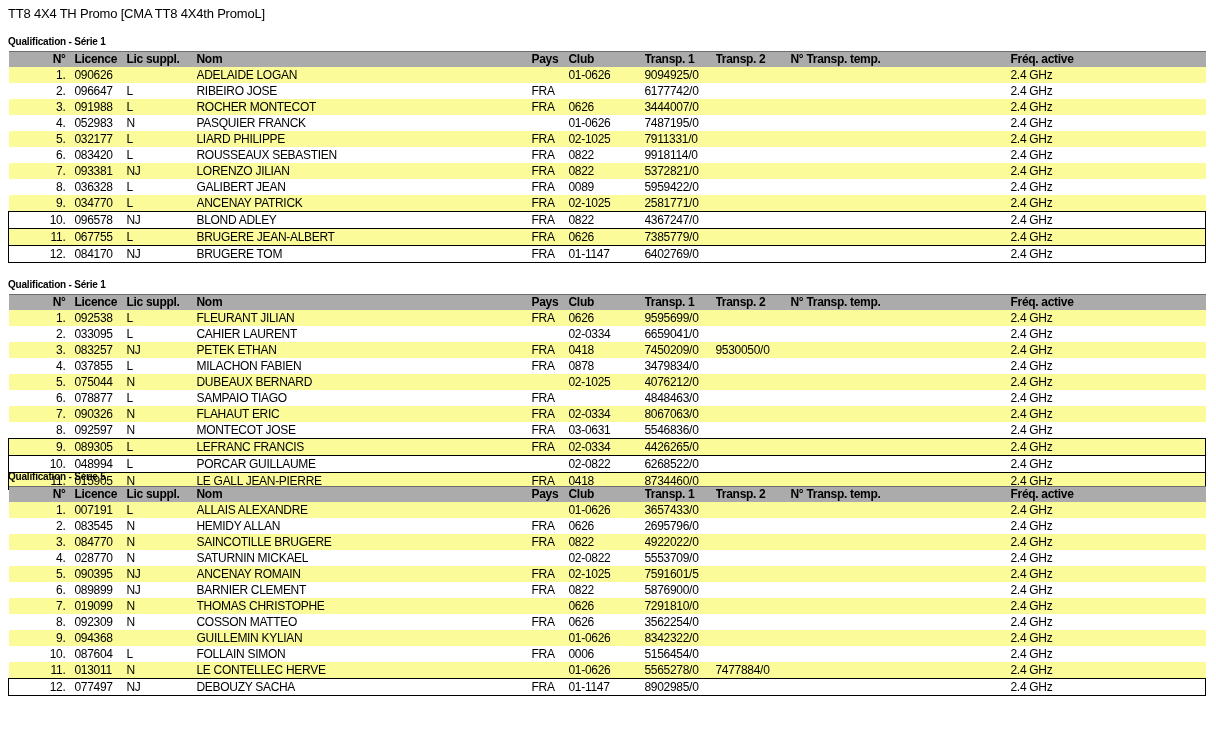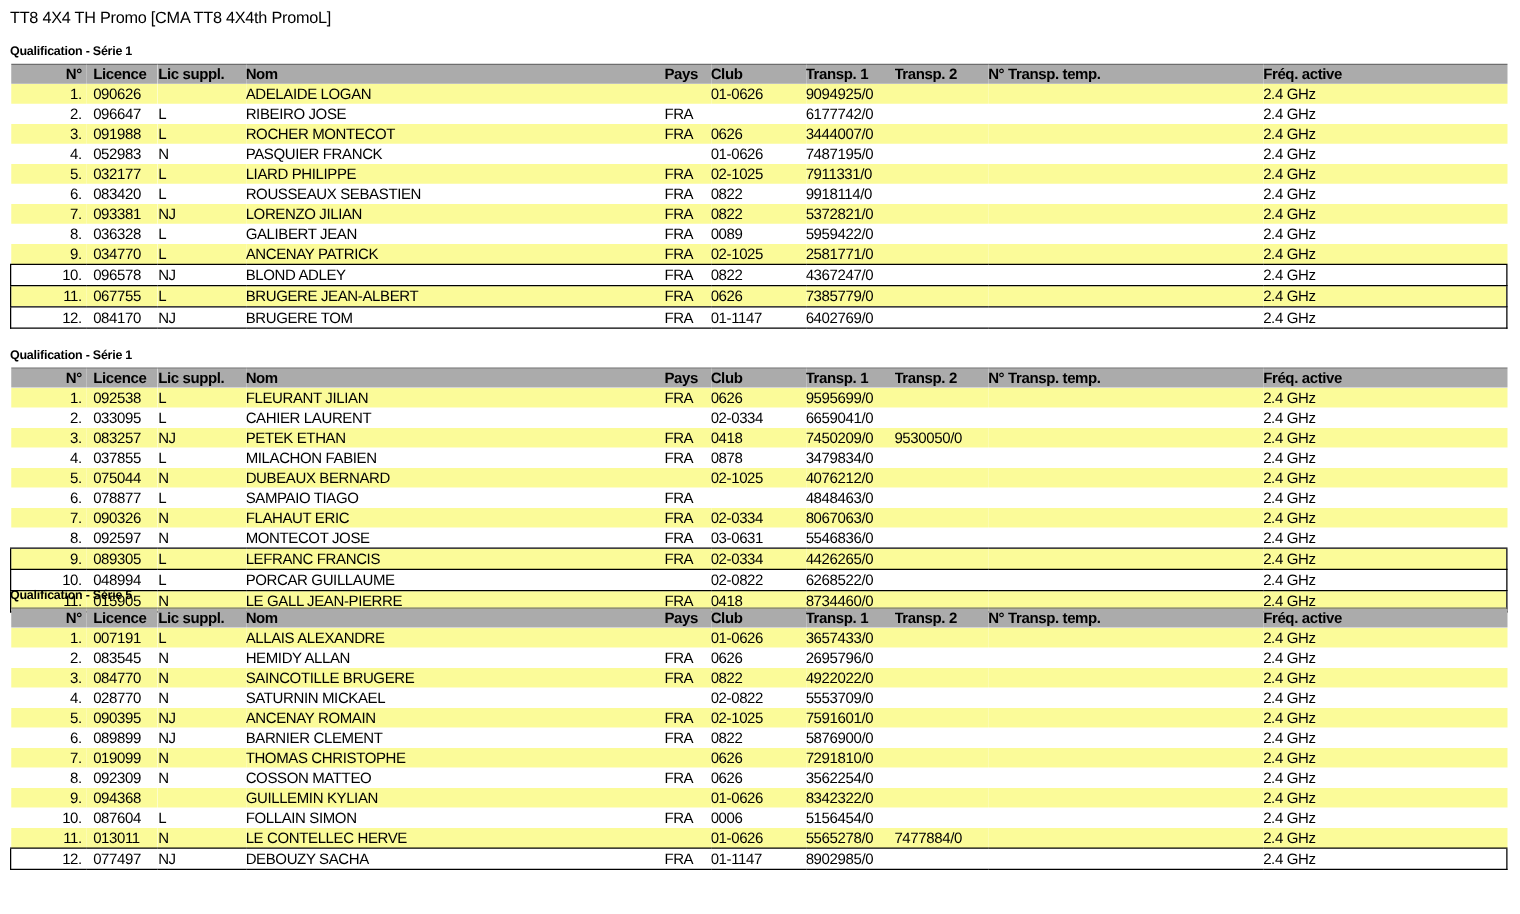--- a/index.html
+++ b/index.html
@@ -504,21 +504,21 @@
           <td class="c-transp_temp"></td>
           <td class="c-freq">2.4 GHz</td>
         </tr>
         <tr>
           <td class="c-num">5.</td>
           <td class="c-licence">090395</td>
           <td class="c-lic_suppl">NJ</td>
           <td class="c-nom">ANCENAY ROMAIN</td>
           <td class="c-pays">FRA</td>
           <td class="c-club">02-1025</td>
-          <td class="c-transp1">7591601/0</td>
+          <td class="c-transp1">7591601/5</td>
           <td class="c-transp2"></td>
           <td class="c-transp_temp"></td>
           <td class="c-freq">2.4 GHz</td>
         </tr>
         <tr>
           <td class="c-num">6.</td>
           <td class="c-licence">089899</td>
           <td class="c-lic_suppl">NJ</td>
           <td class="c-nom">BARNIER CLEMENT</td>
           <td class="c-pays">FRA</td>

